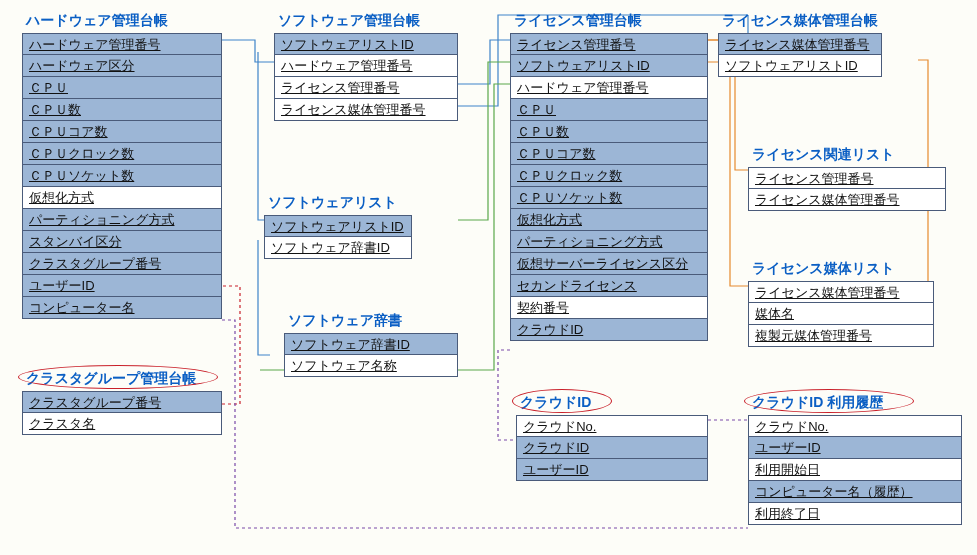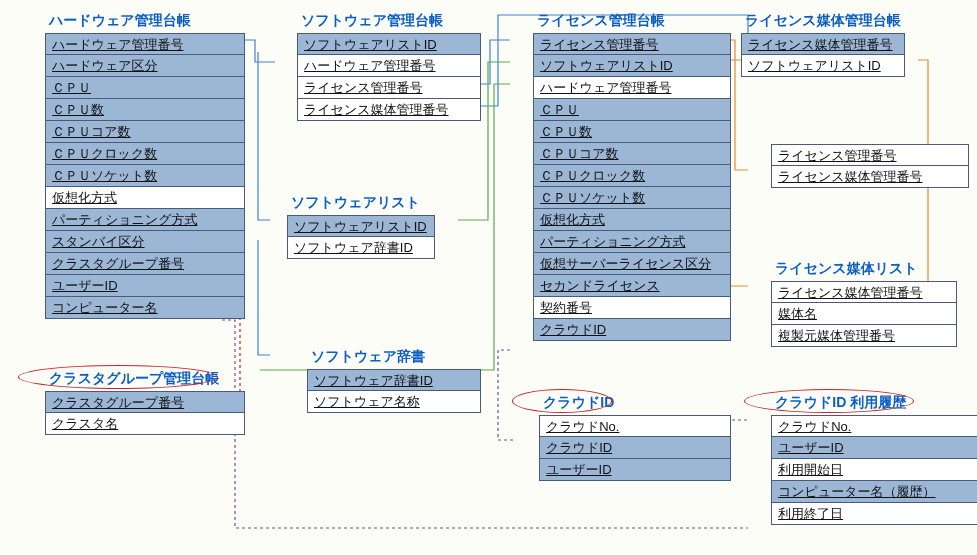--- a/index.html
+++ b/index.html
@@ -15,21 +15,20 @@
   svg.connectors {
     position: absolute;
     top: 0; left: 0;
     width: 977px;
     height: 555px;
     pointer-events: none;
   }
   .entity {
     position: absolute;
     border: 1px solid #6b7fa8;
-    margin-left: 23px;
   }
   .entity .title {
     font-size: 14px;
     font-weight: bold;
     color: #0b5fc4;
     padding: 2px 4px 3px 4px;
     background: transparent;
     border: none;
     white-space: nowrap;
   }
@@ -118,21 +117,21 @@
 </div>
 
 <div class="entity" style="left:264px; top:192px; width:148px;">
   <div class="title">ソフトウェアリスト</div>
   <div>
       <div class="row key">ソフトウェアリストID</div>
       <div class="row">ソフトウェア辞書ID</div>
     </div>
 </div>
 
-<div class="entity" style="left:274px; top:346px; width:184px;padding-left:10px;">
+<div class="entity" style="left:274px; top:310px; width:184px;padding-left:10px;">
   <div class="title">ソフトウェア辞書</div>
   <div>
       <div class="row key">ソフトウェア辞書ID</div>
       <div class="row">ソフトウェア名称</div>
     </div>
 </div>
 
 <div class="entity" style="left:22px; top:368px; width:200px;">
   <div class="title">クラスタグループ管理台帳</div>
   <div>
@@ -164,20 +163,21 @@
 
 <div class="entity" style="left:718px; top:10px; width:164px;">
   <div class="title">ライセンス媒体管理台帳</div>
   <div>
       <div class="row key">ライセンス媒体管理番号</div>
       <div class="row">ソフトウェアリストID</div>
     </div>
 </div>
 
 <div class="entity" style="left:748px; top:144px; width:198px;">
+  <div class="title">ライセンス関連リスト</div>
   <div>
       <div class="row">ライセンス管理番号</div>
       <div class="row">ライセンス媒体管理番号</div>
     </div>
 </div>
 
 <div class="entity" style="left:748px; top:258px; width:186px;">
   <div class="title">ライセンス媒体リスト</div>
   <div>
       <div class="row">ライセンス媒体管理番号</div>

